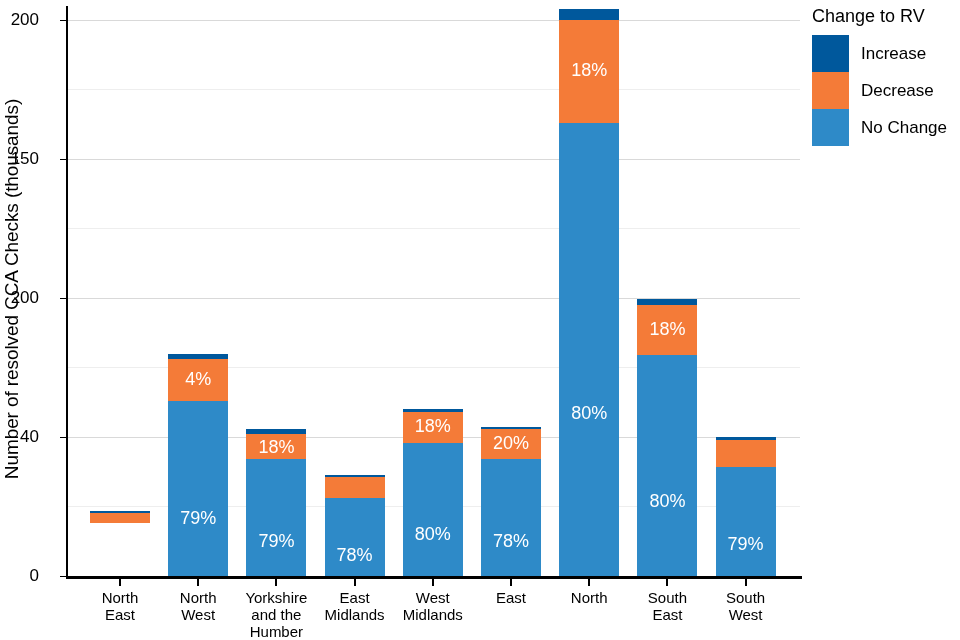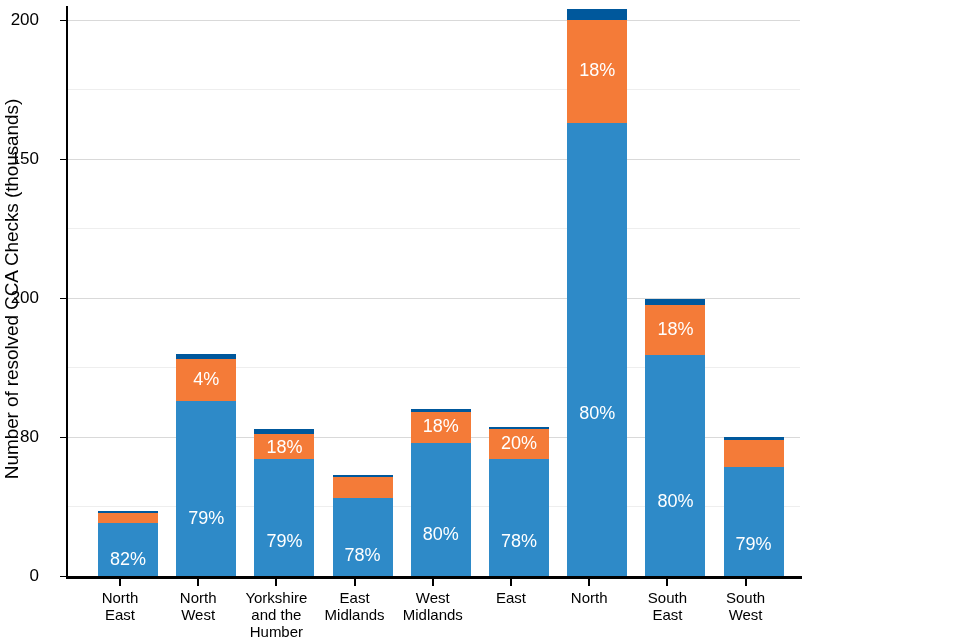--- a/index.html
+++ b/index.html
@@ -120,21 +120,21 @@
     color: #000;
   }
 
   
   .bar-group {
     position: absolute;
     bottom: 0;
   }
   .bar-seg {
     position: absolute;
-    left: 8px;
+    left: 0;
     width: 100%;
   }
   .seg-label {
     position: absolute;
     left: 0;
     width: 100%;
     text-align: center;
     color: #ffffff;
     font-size: 18px;
     line-height: 1;
@@ -187,45 +187,59 @@
       <div class="gridline" style="top: 430.976px;"></div>
       <div class="gridline" style="top: 291.951px;"></div>
       <div class="gridline" style="top: 152.927px;"></div>
       <div class="gridline" style="top: 13.9024px;"></div>
     </div>
 
   <div id="y-axis-line"></div>
 
   <div id="x-axis-line"></div>
 
+  <div id="legend">
+    <div id="legend-title">Change to RV</div>
+    <div id="legend-items">
+        <div class="legend-item">
+          <div class="legend-swatch" style="background: rgb(0, 88, 156);"></div>
+          <div class="legend-label">Increase</div>
+        </div>
+        <div class="legend-item">
+          <div class="legend-swatch" style="background: rgb(244, 123, 56);"></div>
+          <div class="legend-label">Decrease</div>
+        </div>
+        <div class="legend-item">
+          <div class="legend-swatch" style="background: rgb(46, 138, 200);"></div>
+          <div class="legend-label">No Change</div>
+        </div>
+      </div>
+  </div>
 
 <div class="y-tick-mark" style="top: 576px;"></div>
     <div class="y-tick-label" style="top: 576px;">
       <i>0</i>
     </div>
     <div class="y-tick-mark" style="top: 436.976px;"></div>
     <div class="y-tick-label" style="top: 436.976px;">
-      <i>80</i>
+      <i>40</i>
     </div>
     <div class="y-tick-mark" style="top: 297.951px;"></div>
     <div class="y-tick-label" style="top: 297.951px;">
       <i>200</i>
     </div>
     <div class="y-tick-mark" style="top: 158.927px;"></div>
     <div class="y-tick-label" style="top: 158.927px;">
       <i>150</i>
     </div>
     <div class="y-tick-mark" style="top: 19.9024px;"></div>
     <div class="y-tick-label" style="top: 19.9024px;">
       <i>200</i>
     </div>
     <div class="bar-group" style="left: 90px; width: 60px; bottom: 64px; height: 65.3415px;">
-      <div class="bar-seg" style="background: rgb(46, 138, 200); height: 52.8293px; bottom: 0px;">
-        <div class="seg-label" style="top: 26.8293px;">82%</div>
-      </div>
       <div class="bar-seg" style="background: rgb(244, 123, 56); height: 10.0098px; bottom: 52.8293px;"></div>
       <div class="bar-seg" style="background: rgb(0, 88, 156); height: 2.50244px; bottom: 62.839px;"></div>
     </div>
     <div class="x-tick-mark" style="left: 119px;"></div>
     <div class="x-tick-label" style="left: 60px; width: 120px;">
       <div>North</div>
       <div>East</div>
     </div>
     <div class="bar-group" style="left: 168.2px; width: 60px; bottom: 64px; height: 222.439px;">
       <div class="bar-seg" style="background: rgb(46, 138, 200); height: 175.171px; bottom: 0px;">

